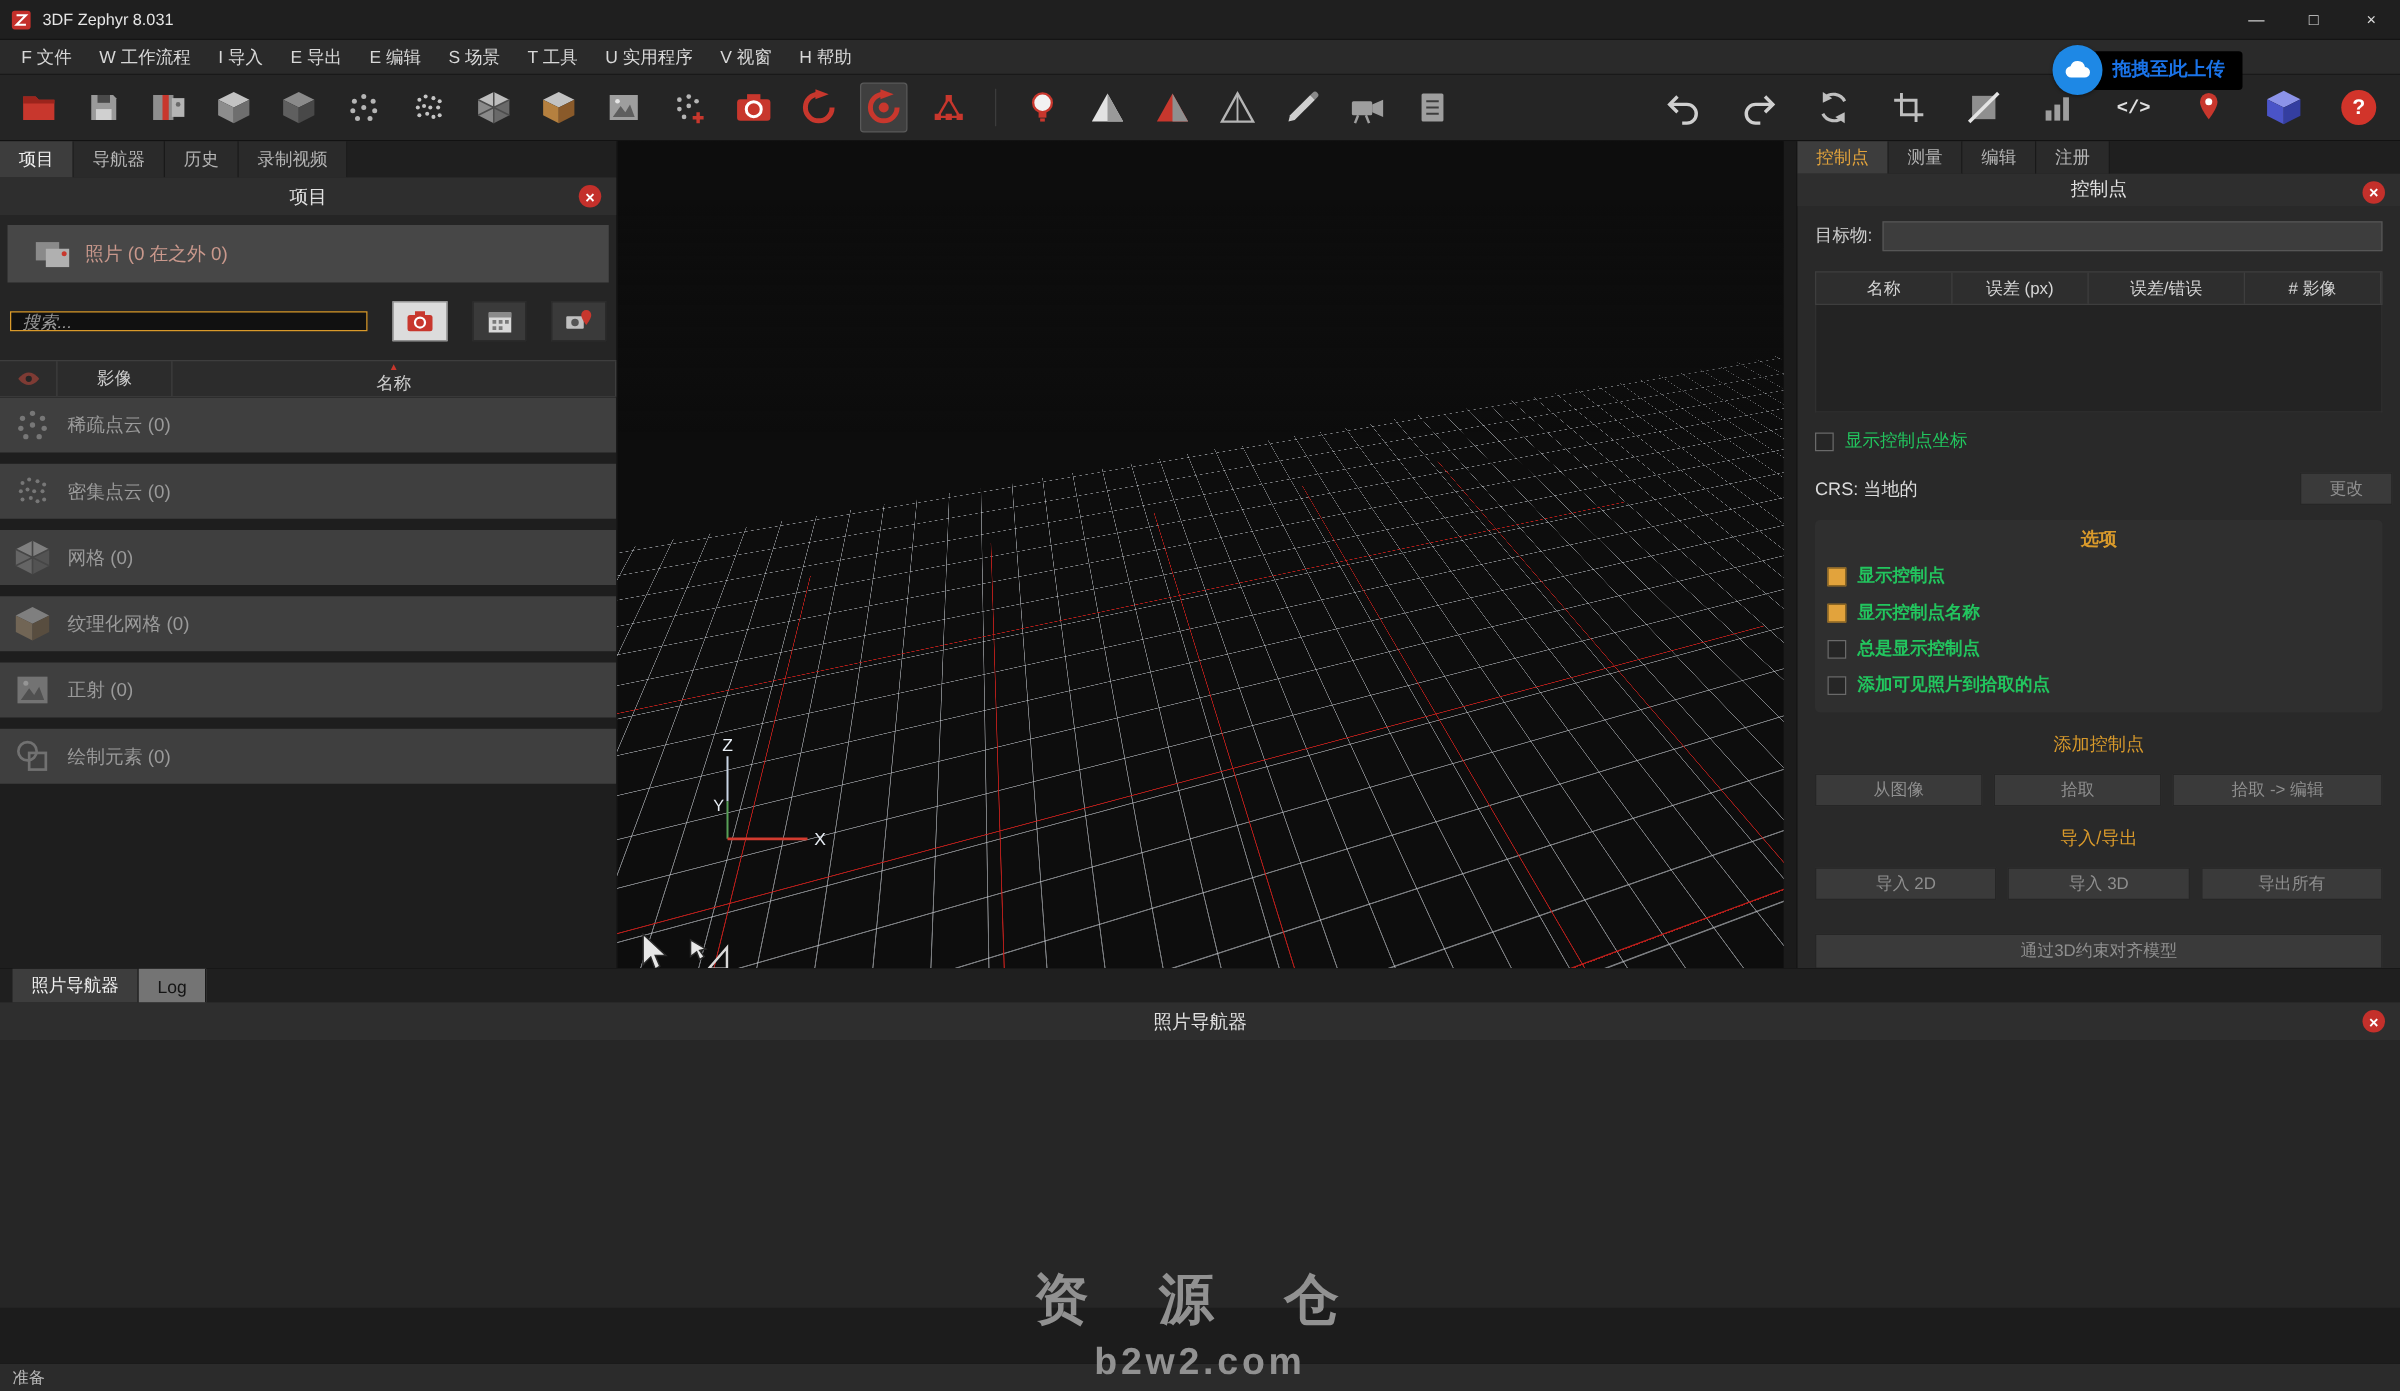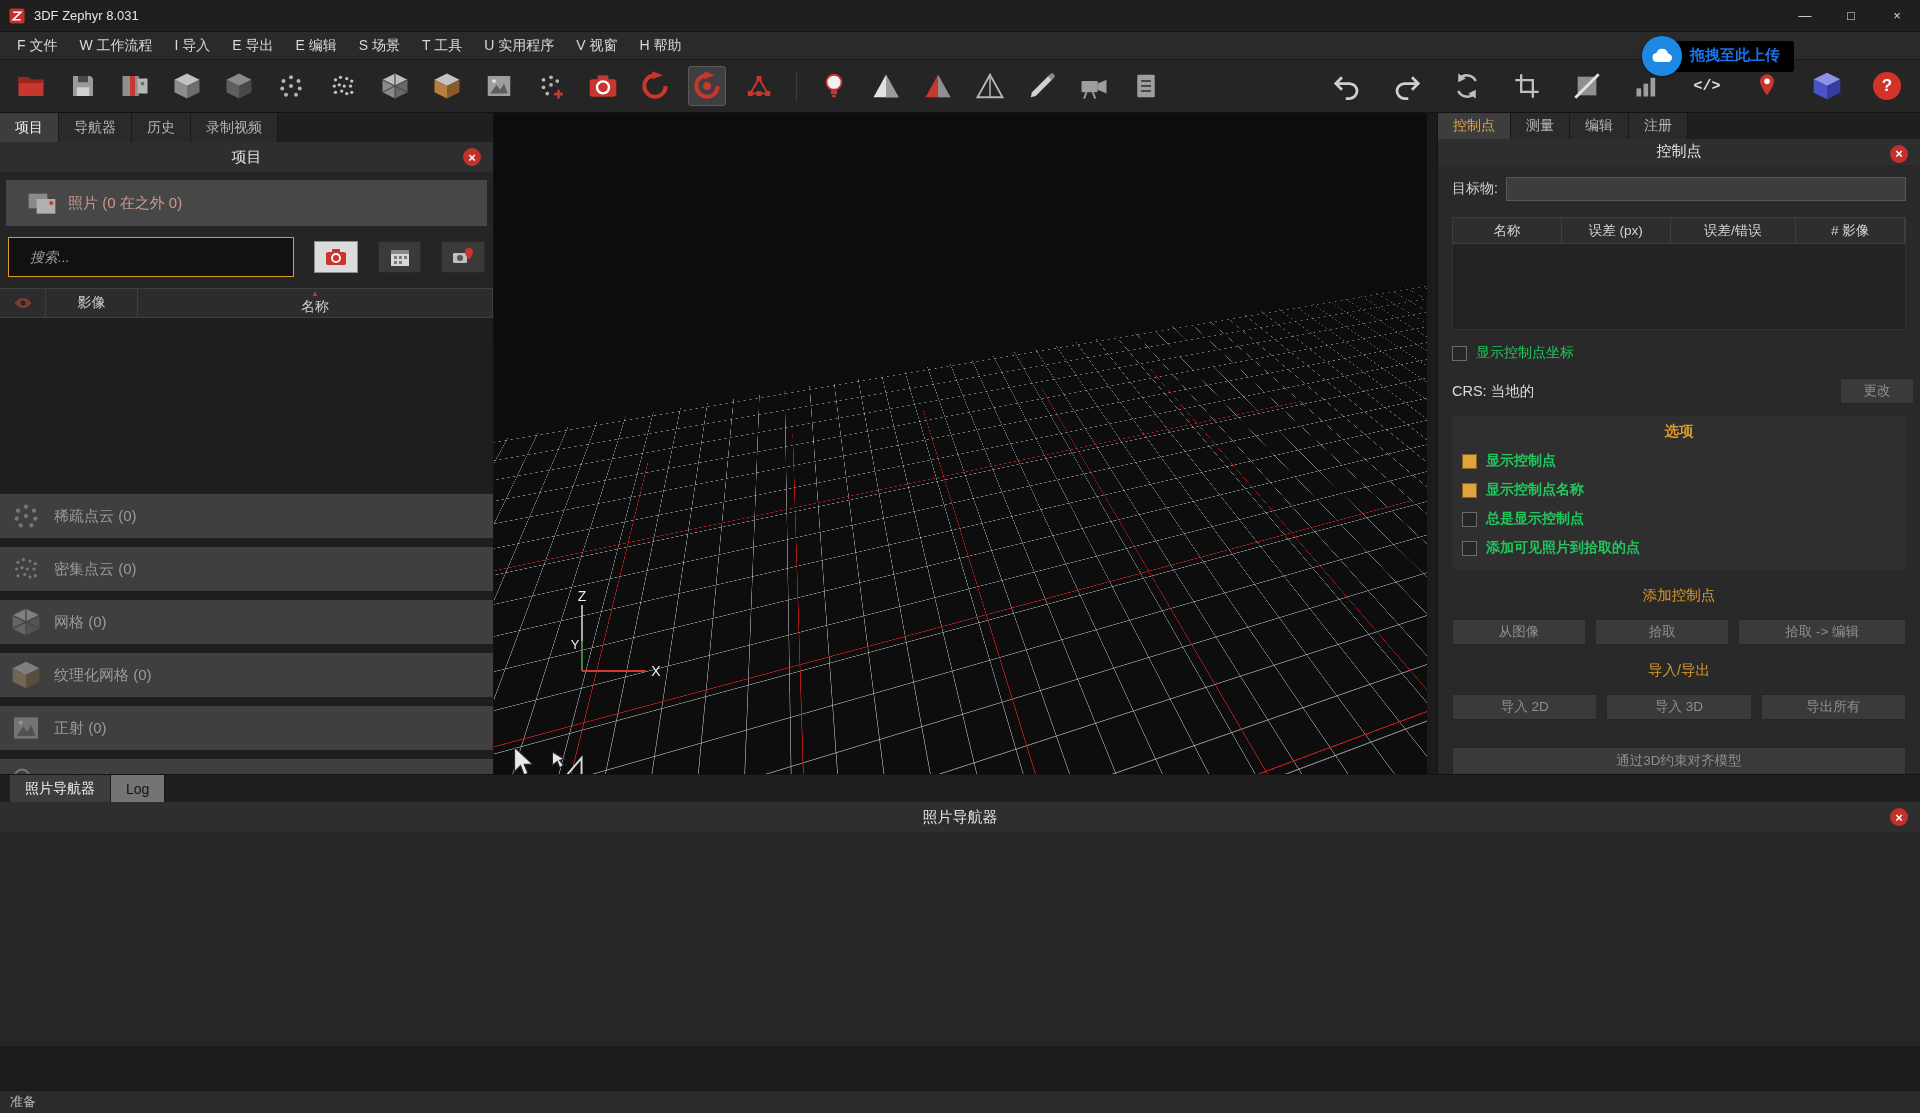--- a/index.html
+++ b/index.html
@@ -48,33 +48,33 @@
     position:relative; font-size:15px; color:#e2e2e2; }
   .x-btn { position:absolute; right:12px; top:6px; width:18px; height:18px; border-radius:50%;
     background:#c4302b; color:#fff; display:flex; align-items:center; justify-content:center;
     font-size:13px; font-weight:bold; line-height:1; }
   
   .left-panel { position:absolute; top:113px; left:0; width:494px; height:705px; background:#252525;
     display:flex; flex-direction:column; border-right:1px solid #121212; }
   .photos-row { margin:8px 6px 0; height:46px; background:#474747; display:flex; align-items:center;
     gap:10px; padding:0 20px; color:#c9988c; font-size:15px; }
   .search-row { margin:14px 8px 0; display:flex; align-items:center; gap:20px; height:34px; }
-  .search-input { flex:0 0 286px; height:40px; background:#111111; border:1px solid #d99a2b;
-    color:#ec4899; font-size:14px; padding:0 21px; font-family:"Liberation Sans", sans-serif; }
+  .search-input { flex:0 0 286px; height:16px; background:#111111; border:1px solid #d99a2b;
+    color:#ec4899; font-size:14px; padding:0 9px; font-family:"Liberation Sans", sans-serif; }
   .search-input::placeholder { color:#9a9a9a; font-style:italic; }
   .tool-btn { width:46px; height:32px; display:flex; align-items:center; justify-content:center;
     background:#3a3a3a; border:1px solid #2a2a2a; }
   .tool-btn.light { background:#dcdcdc; border:1px solid #8f8f8f; }
   .cols-header { margin-top:14px; height:30px; display:grid; grid-template-columns:46px 92px 1fr;
     background:#2c2c2c; border-top:1px solid #3e3e3e; border-bottom:1px solid #3e3e3e; }
   .col-cell { display:flex; align-items:center; justify-content:center; border-right:1px solid #3e3e3e;
     font-size:14px; color:#cfcfcf; }
   .col-cell.stack { flex-direction:column; justify-content:center; gap:0; }
   .sort-mark { color:#c8372d; font-size:8px; line-height:8px; }
-  .lp-list { flex:1; background:#1e1e1e; padding-top:176px; display:flex; flex-direction:column; gap:9px; overflow:hidden; }
+  .lp-list { flex:1; background:#1e1e1e; display:flex; flex-direction:column; gap:9px; overflow:hidden; }
   .lp-row { height:44px; background:#3f3f3f; display:flex; align-items:center; gap:12px;
     padding:0 10px; color:#9a9a9a; font-size:15px; flex:0 0 auto; }
   .lp-row svg { opacity:.55; }
   
   .viewport { position:absolute; top:113px; left:494px; width:933px; height:705px; background:#0d0d0d; overflow:hidden; }
   .grid-wrap { position:absolute; inset:0; perspective:620px; perspective-origin:50% 16%; }
   .grid-plane { position:absolute; left:50%; top:36%; width:6000px; height:4200px;
     transform:translate(-50%, -18%) rotateX(65deg) rotateZ(-15deg);
     background-image:
       repeating-linear-gradient(0deg,   rgba(212,216,222,.55) 0px, rgba(212,216,222,.55) 1.6px, transparent 1.6px, transparent 95px),
@@ -680,14 +680,18 @@
       <span>照片导航器</span>
       <span class="x-btn">×</span>
     </div>
     <div class="bp-content"></div>
   </div>
 
   <div class="statusbar">
     <span>准备</span>
   </div>
 
+  <div class="watermark">
+    <div class="wm1">资 源 仓</div>
+    <div class="wm2">b2w2.com</div>
+  </div>
 
 </div>
 
 </body></html>

